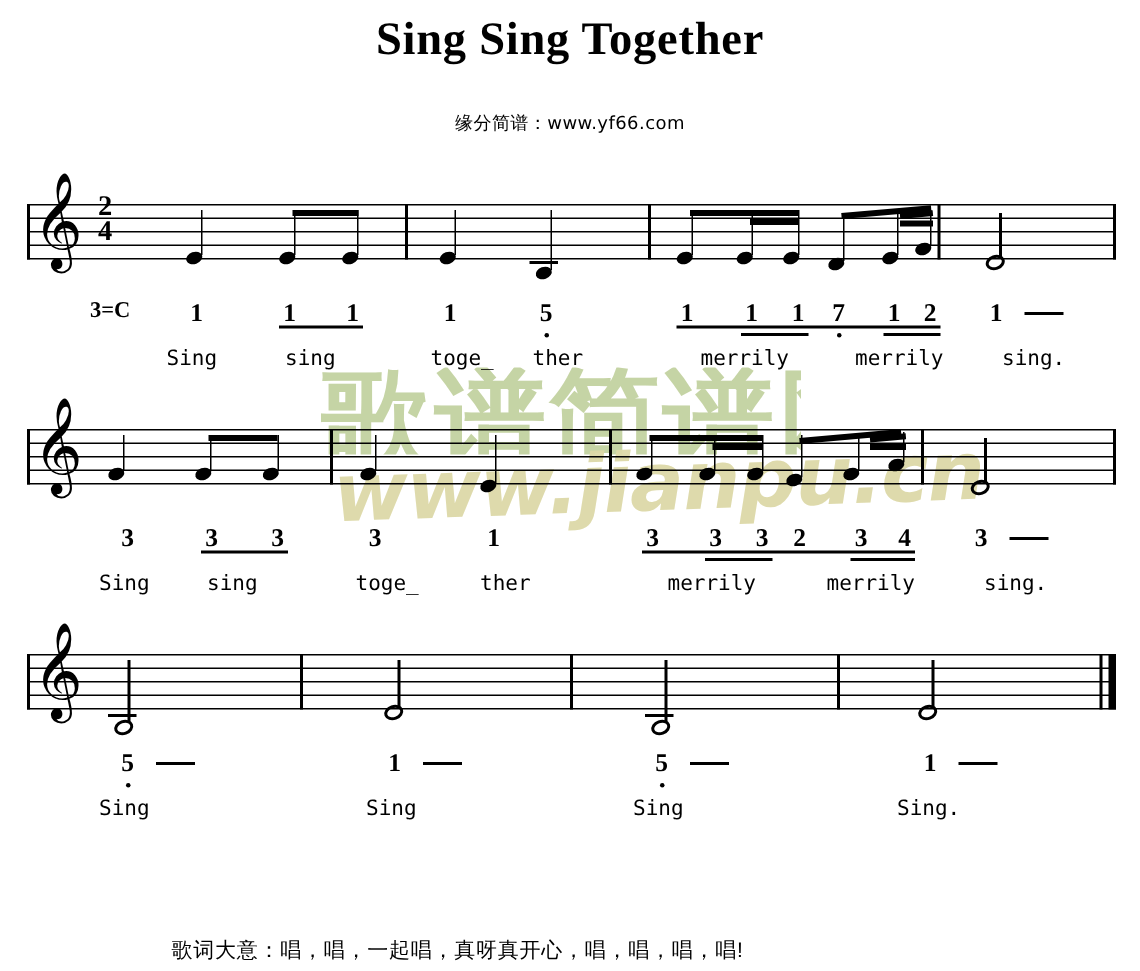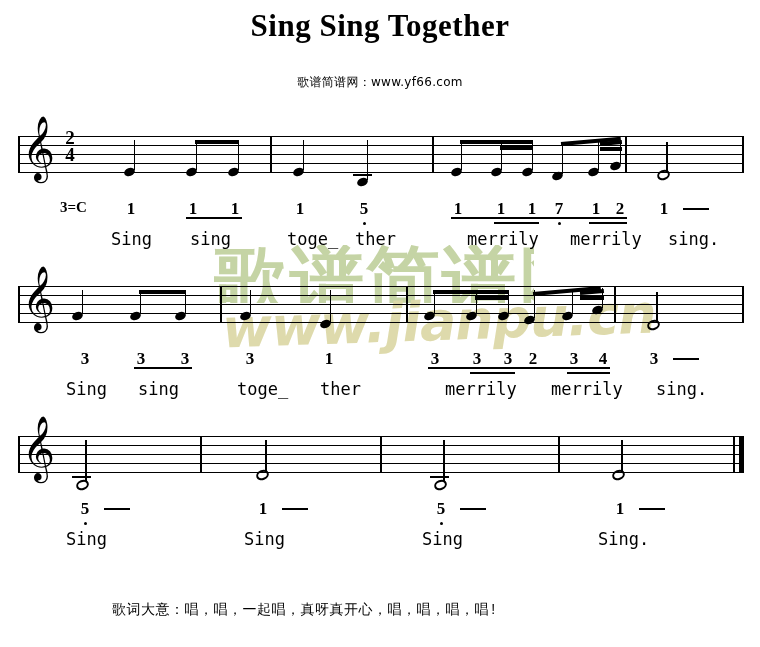--- a/index.html
+++ b/index.html
@@ -243,43 +243,43 @@
     width: 760px;
     height: 20px;
     z-index: 3;
   }
   #lyrics-1 { top: 232px; }
   #lyrics-2 { top: 382px; }
   #lyrics-3 { top: 532px; }
   .lyric {
     position: absolute;
     font-family: "DejaVu Sans Mono", monospace;
-    font-size: 17px;
+    font-size: 14px;
     line-height: 14px;
     white-space: nowrap;
     text-align: left;
   }
 
   
   #footer-note {
     position: absolute;
-    top: 601px;
+    top: 625px;
     left: 0;
     width: 610px;
     text-align: center;
-    font-family: Liberation Mono, monospace;
+    font-family: Liberation Sans, sans-serif;
     font-size: 14px;
     letter-spacing: 0.5px;
   }
 </style>
 </head>
 <body>
 
 <div id="page-title">Sing Sing Together</div>
-<div id="subtitle">歌谱简谱网：www.yf66.com</div>
+<div id="subtitle">缘分简谱：www.yf66.com</div>
 
 <div class="watermark" id="watermark-cjk">歌谱简谱网</div>
 <div class="watermark" id="watermark-url">www.jianpu.cn</div>
 
 <div class="system" id="system-1">
   <div class="staff">
     <div class="staff-line sl0"></div>
     <div class="staff-line sl1"></div>
     <div class="staff-line sl2"></div>
     <div class="staff-line sl3"></div>

